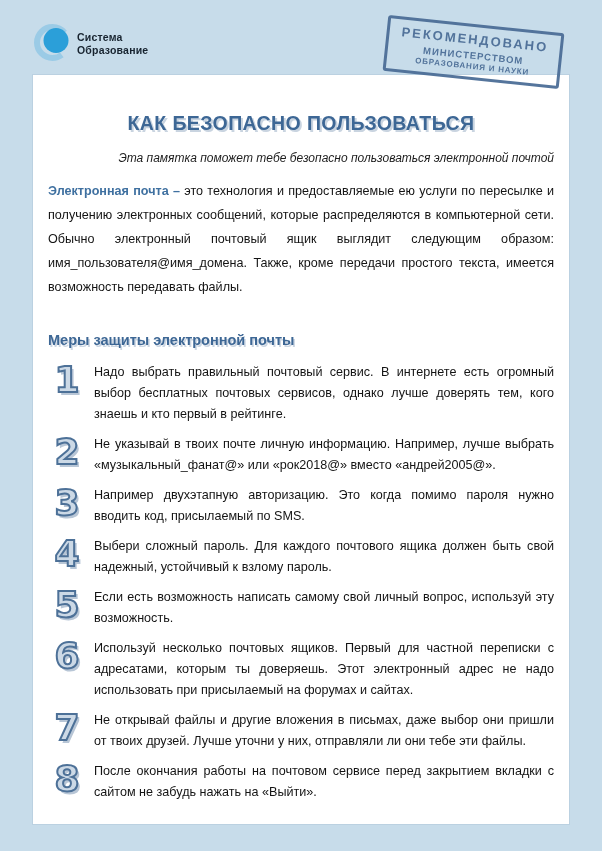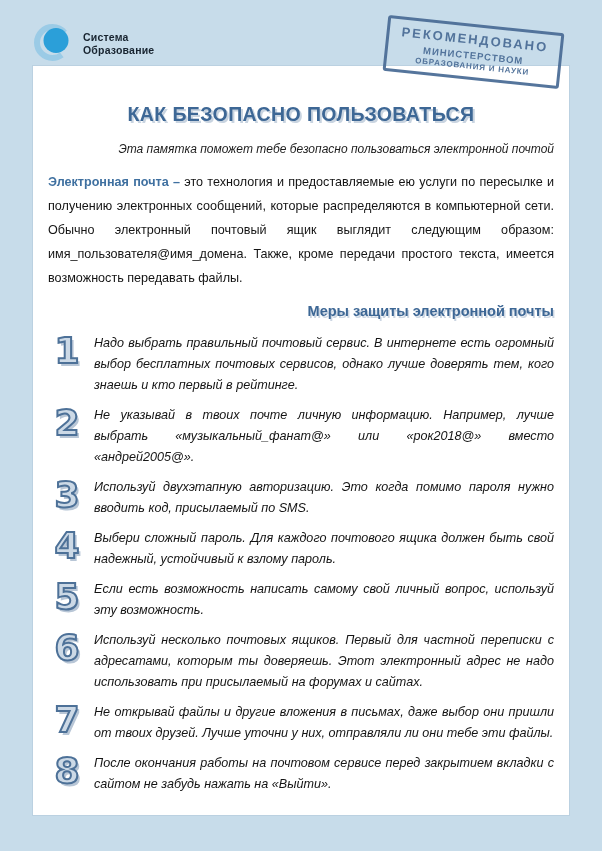--- a/index.html
+++ b/index.html
@@ -6,21 +6,21 @@
   .page {
     position: relative;
     width: 602px; height: 851px;
     background: #c7dcea;
     font-family: "Liberation Sans", sans-serif;
     overflow: hidden;
   }
   
   .logo {
     position: absolute; top: 22px; left: 34px;
-    display: flex; align-items: center; gap: 9px;
+    display: flex; align-items: center; gap: 3px;
     z-index: 3;
   }
   .logo-text {
     font-size: 10.5px; font-weight: bold; color: #17232f; line-height: 13px;
     letter-spacing: 0.2px;
   }
   .stamp {
     position: absolute; top: 24px; right: 40px;
     transform: rotate(6deg);
     border: 3px solid #4c6e97;
@@ -30,21 +30,21 @@
     text-align: center;
     z-index: 3;
     opacity: 0.95;
   }
   .stamp-line1 { font-size: 13px; font-weight: bold; letter-spacing: 2px; white-space: nowrap; }
   .stamp-line2 { font-size: 9.5px; font-weight: bold; letter-spacing: 1px; margin-top: 3px; text-transform: uppercase; }
   .stamp-line3 { font-size: 8px;  font-weight: bold; letter-spacing: 0.8px; margin-top: 1px; text-transform: uppercase; }
 
   
   .card {
-    position: absolute; left: 33px; top: 66px;
+    position: absolute; left: 33px; top: 75px;
     width: 536px; height: 749px;
     background: #ffffff;
     box-sizing: border-box;
     padding: 37px 15px 0 15px;
     box-shadow: 0 0 0 1px rgba(120,150,175,0.15);
     z-index: 1;
   }
   .title {
     text-align: center;
     color: #3d6795;
@@ -63,22 +63,22 @@
   }
   .intro {
     margin-top: 14px;
     font-size: 12.6px;
     line-height: 24px;
     text-align: justify;
     color: #141414;
   }
   .intro-lead { color: #3f70a0; font-weight: bold; }
   .section-heading {
-    margin-top: 13px;
-    text-align: right;
+    margin-top: 33px;
+    text-align: left;
     color: #3d6795;
     font-weight: bold;
     font-size: 14.5px;
     text-shadow: 1.5px 1.5px 0 #ccd6e2;
   }
   .items { margin-top: 14px; }
   .item { display: flex; margin-bottom: 9px; }
   .item-number {
     flex: 0 0 46px;
     box-sizing: border-box;
@@ -91,21 +91,20 @@
     color: #ccd9e6;
     -webkit-text-stroke: 2px #4d7198;
     text-shadow: 2.5px 2.5px 0 rgba(77,113,152,0.4);
   }
   .item-text {
     flex: 1;
     font-size: 12.6px;
     line-height: 21px;
     text-align: justify;
     color: #141414;
-    font-style: italic;
   }
 </style>
 </head>
 <body>
 
 <div class="page">
 
   <div class="logo">
     <span>
       <svg width="40" height="40" viewBox="0 0 40 40" aria-hidden="true">
@@ -146,21 +145,21 @@
         <div class="item-text">Надо выбрать правильный почтовый сервис. В интернете есть огромный выбор бесплатных почтовых сервисов, однако лучше доверять тем, кого знаешь и кто первый в рейтинге.</div>
       </div>
 
       <div class="item">
         <div class="item-number">2</div>
         <div class="item-text">Не указывай в твоих почте личную информацию. Например, лучше выбрать «музыкальный_фанат@» или «рок2018@» вместо «андрей2005@».</div>
       </div>
 
       <div class="item">
         <div class="item-number">3</div>
-        <div class="item-text">Используй двухэтапную авторизацию. Это когда помимо пароля нужно вводить код, присылаемый по SMS.</div>
+        <div class="item-text">Например двухэтапную авторизацию. Это когда помимо пароля нужно вводить код, присылаемый по SMS.</div>
       </div>
 
       <div class="item">
         <div class="item-number">4</div>
         <div class="item-text">Выбери сложный пароль. Для каждого почтового ящика должен быть свой надежный, устойчивый к взлому пароль.</div>
       </div>
 
       <div class="item">
         <div class="item-number">5</div>
         <div class="item-text">Если есть возможность написать самому свой личный вопрос, используй эту возможность.</div>

